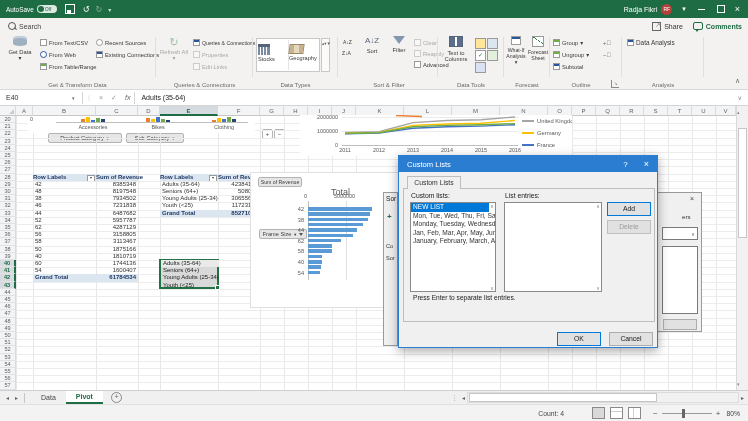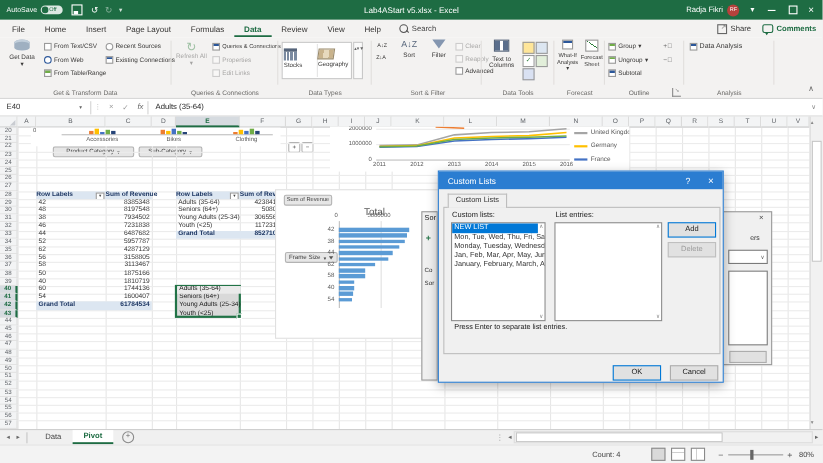--- a/index.html
+++ b/index.html
@@ -44,45 +44,33 @@
     <span style="margin-left:3px;width:20px;height:8px;border-radius:4px;background:rgba(255,255,255,.85);display:inline-flex;align-items:center">
       <span style="width:6px;height:6px;border-radius:50%;background:#1e6c43;margin-left:1px"></span>
       <span style="font-size:5px;color:#1e6c43;margin-left:1px">Off</span>
     </span>
     <span style="margin-left:8px;width:8px;height:8px;border:1px solid #fff;display:inline-block;position:relative">
         <i class="abs" style="left:1px;bottom:0;width:4px;height:3px;background:#fff"></i>
       </span>
     <span style="margin-left:8px;font-size:8px">↺</span>
     <span style="margin-left:6px;font-size:8px;opacity:.45">↻</span>
     <span style="margin-left:6px;font-size:6px;opacity:.8">▾</span>
-    <span style="position:absolute;left:0;right:0;text-align:center;font-size:7.4px">Lab4AStart v5.xlsx - Excel</span>
     <span style="margin-left:auto;display:flex;align-items:center">
       <span style="font-size:7px;margin-right:4px">Radja Fikri</span>
       <span style="width:11px;height:11px;border-radius:50%;background:#b5413c;color:#fff;font-size:5px;display:inline-flex;align-items:center;justify-content:center">
           <span>RF</span>
         </span>
       <span style="margin-left:10px;font-size:7px">▾</span>
       <span style="margin-left:12px;width:7px;height:1px;background:#fff;display:inline-block"></span>
       <span style="margin-left:12px;width:6px;height:6px;border:1px solid #fff;display:inline-block"></span>
       <span style="margin-left:10px;margin-right:8px;font-size:9px">×</span>
     </span>
   </div>
 
   <div class="abs" style="left:0;top:18px;width:748px;height:16px;background:#f3f2f1;display:flex;align-items:center">
-    <div id="menu-tabs" style="display:flex;margin-left:2px">
-        <div class="tabtxt">File</div>
-        <div class="tabtxt">Home</div>
-        <div class="tabtxt">Insert</div>
-        <div class="tabtxt">Page Layout</div>
-        <div class="tabtxt">Formulas</div>
-        <div class="tabtxt act">Data</div>
-        <div class="tabtxt">Review</div>
-        <div class="tabtxt">View</div>
-        <div class="tabtxt">Help</div>
-      </div>
     <span style="margin-left:8px;width:6px;height:6px;border:1px solid #555;border-radius:50%;position:relative">
         <i class="abs" style="left:5px;top:5px;width:3px;height:1px;background:#555;transform:rotate(45deg)"></i>
       </span>
     <span style="font-size:7px;color:#444;margin-left:3px">Search</span>
     <span style="margin-left:auto;display:flex;align-items:center;margin-right:6px">
       <span style="width:7px;height:7px;border:1px solid #666;display:inline-block;position:relative">
           <i class="abs" style="left:2px;top:-2px;font-size:6px;color:#666">↗</i>
         </span>
       <span style="font-size:7px;color:#333;margin:0 10px 0 3px">Share</span>
       <span style="width:8px;height:6px;border:1px solid #1e6c43;border-radius:2px;display:inline-block;position:relative">

